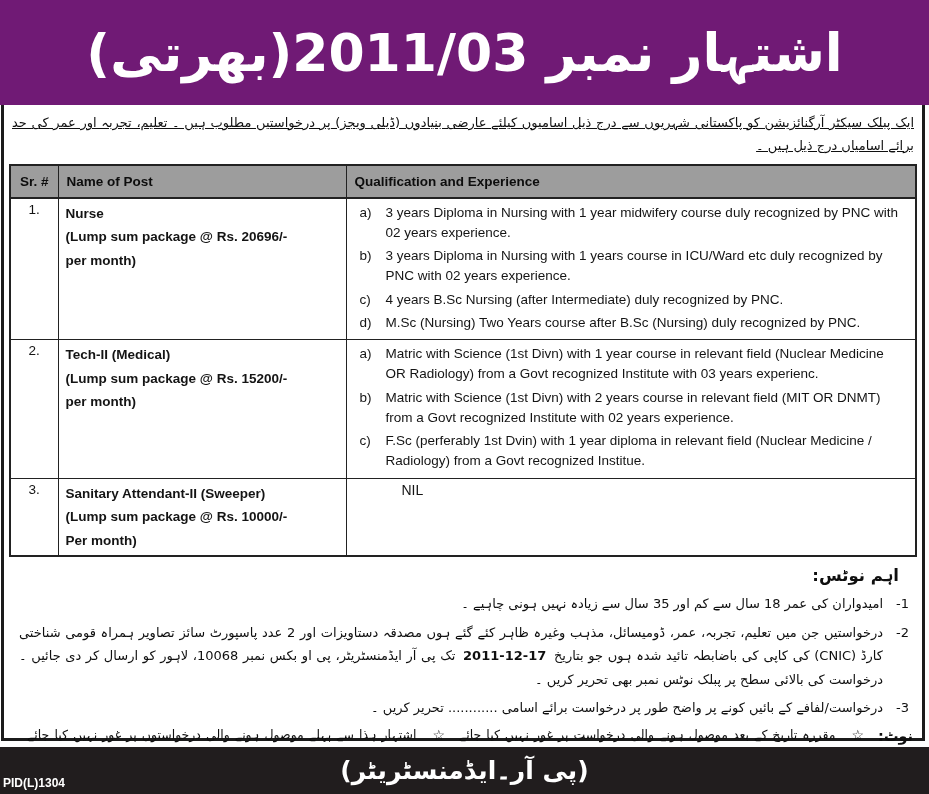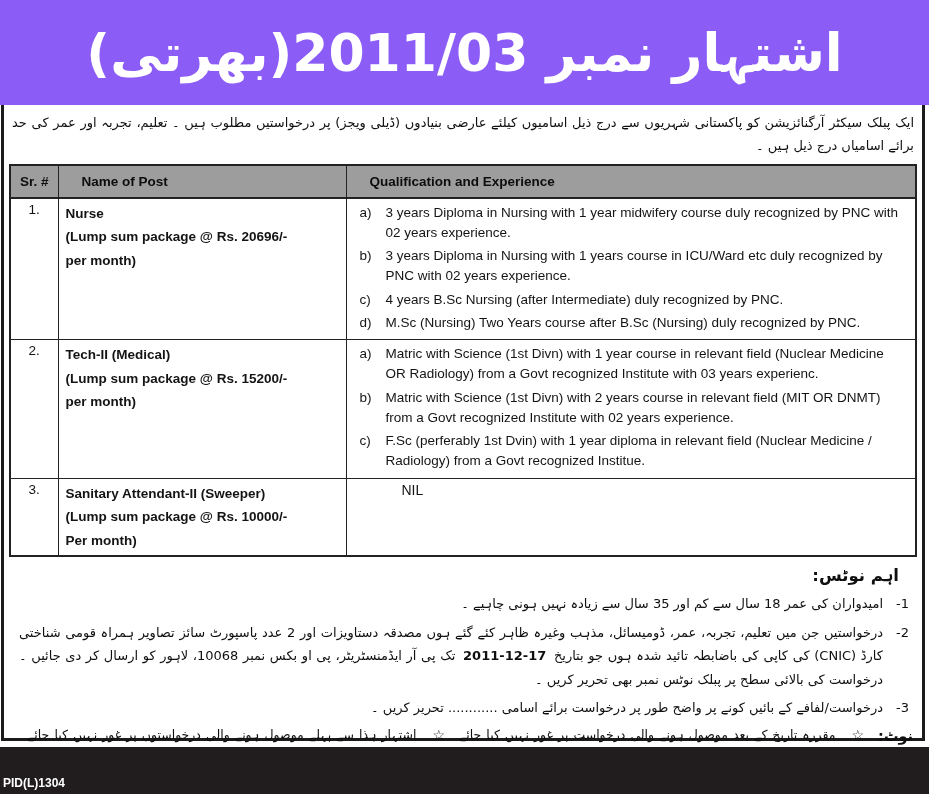--- a/index.html
+++ b/index.html
@@ -5,48 +5,48 @@
 <style>
   html,body{margin:0;padding:0;background:#d9d9d9;}
   .page{
     position:relative;width:929px;height:794px;background:#fefefe;
     font-family:"DejaVu Sans",sans-serif;overflow:hidden;margin:0 auto;
     color:#141414;
   }
   
   .banner{
     position:absolute;top:0;left:0;width:929px;height:105px;
-    background:#8b5cf6;display:flex;align-items:center;justify-content:center;
+    background:#701a75;display:flex;align-items:center;justify-content:center;
   }
   .banner-title{
     direction:rtl;color:#ffffff;font-weight:bold;font-size:52px;line-height:1;
     white-space:nowrap;letter-spacing:-1px;
   }
   
   .frame{
     position:absolute;top:105px;left:1px;width:924px;height:636px;
     border-left:3px solid #1b1b1b;border-right:3px solid #1b1b1b;
     border-bottom:3px solid #1b1b1b;box-sizing:border-box;background:#fff;
   }
   .intro{
     direction:rtl;text-align:justify;padding:7px 8px 3px;font-size:13px;
-    line-height:1.75;color:#101010;
+    line-height:1.75;color:#101010;text-decoration:underline;
   }
   
   .jobs-table{
     border-collapse:collapse;table-layout:fixed;margin:3px 5px;
     width:calc(100% - 10px);
     font-family:"Liberation Sans","DejaVu Sans",sans-serif;
     border:2px solid #222;
   }
   .jobs-table col.c-sr{width:48px;}
   .jobs-table col.c-post{width:288px;}
   .jobs-table th{
     background:#9d9d9d;border:1px solid #222;border-bottom:2px solid #222;
-    font-size:13.5px;text-align:left;padding:2px 23px;color:#0d0d0d;
+    font-size:13.5px;text-align:left;padding:2px 8px;color:#0d0d0d;
   }
   .jobs-table th.h-sr{text-align:center;padding:8px 2px;}
   .jobs-table td{
     border:1px solid #222;vertical-align:top;font-size:13.5px;padding:3px 7px;
   }
   .sr-cell{text-align:center;font-size:14px;padding-top:5px;}
   .post-cell{font-weight:bold;font-size:14px;line-height:1.75;padding-top:5px;}
   .qual-cell{padding:4px 5px;}
   .qitem{display:flex;line-height:1.5;margin:1px 0 3px;}
   .qletter{flex:none;width:32px;padding-left:6px;box-sizing:border-box;}
@@ -204,16 +204,17 @@
         </div>
         <div class="bullet">
           <span class="star">☆</span>
           <span class="btext">ٹیسٹ/انٹرویو کیلئے بلائے گئے امیدوار کسی ٹی اے/ڈی اے کے مستحق نہ ہوں گے ۔</span>
         </div>
       </div>
     </div>
   </div>
 
   <div class="footer">
+    <div class="signature">(پی آر۔ایڈمنسٹریٹر)</div>
     <div class="pid">PID(L)1304</div>
   </div>
 
 </div>
 
 </body></html>

